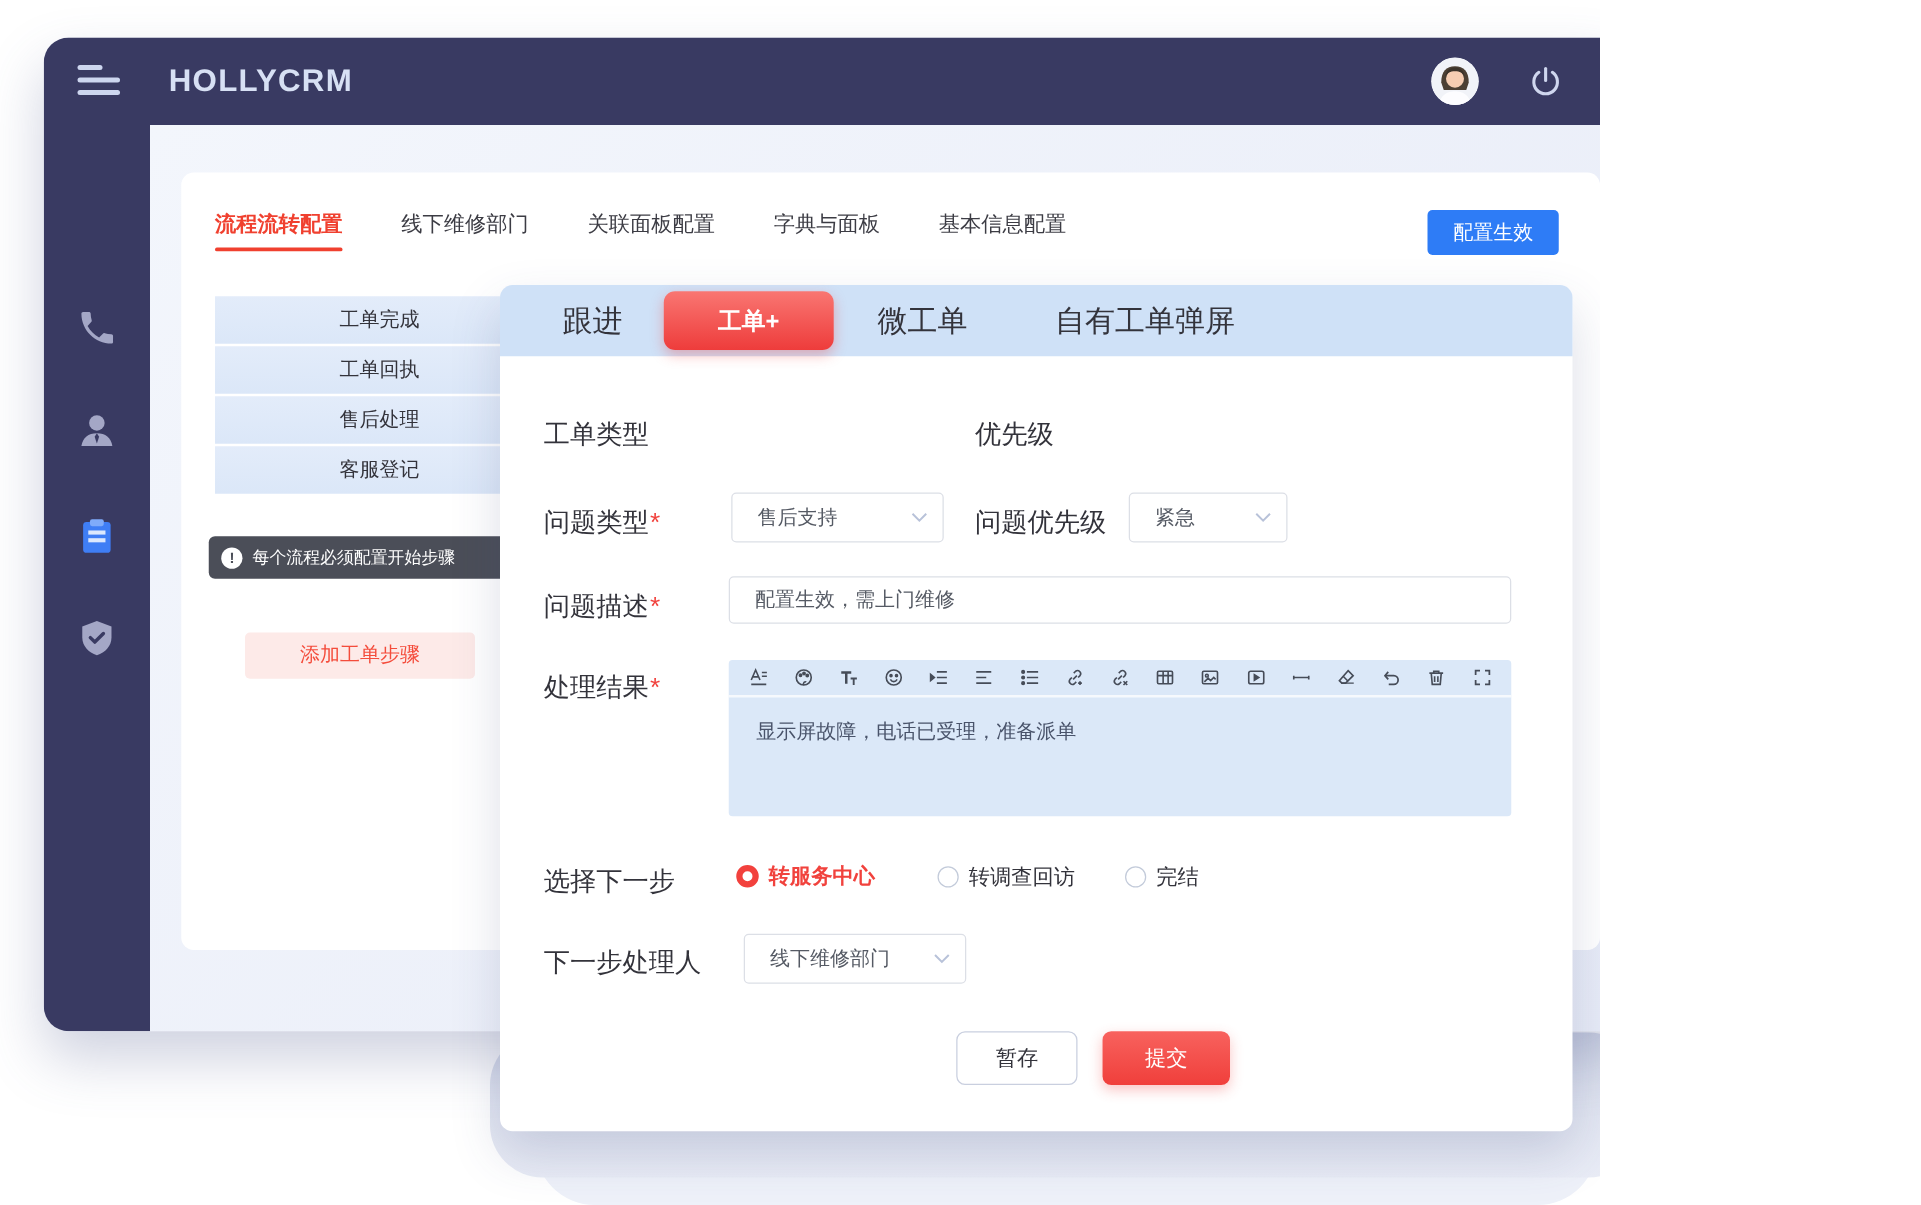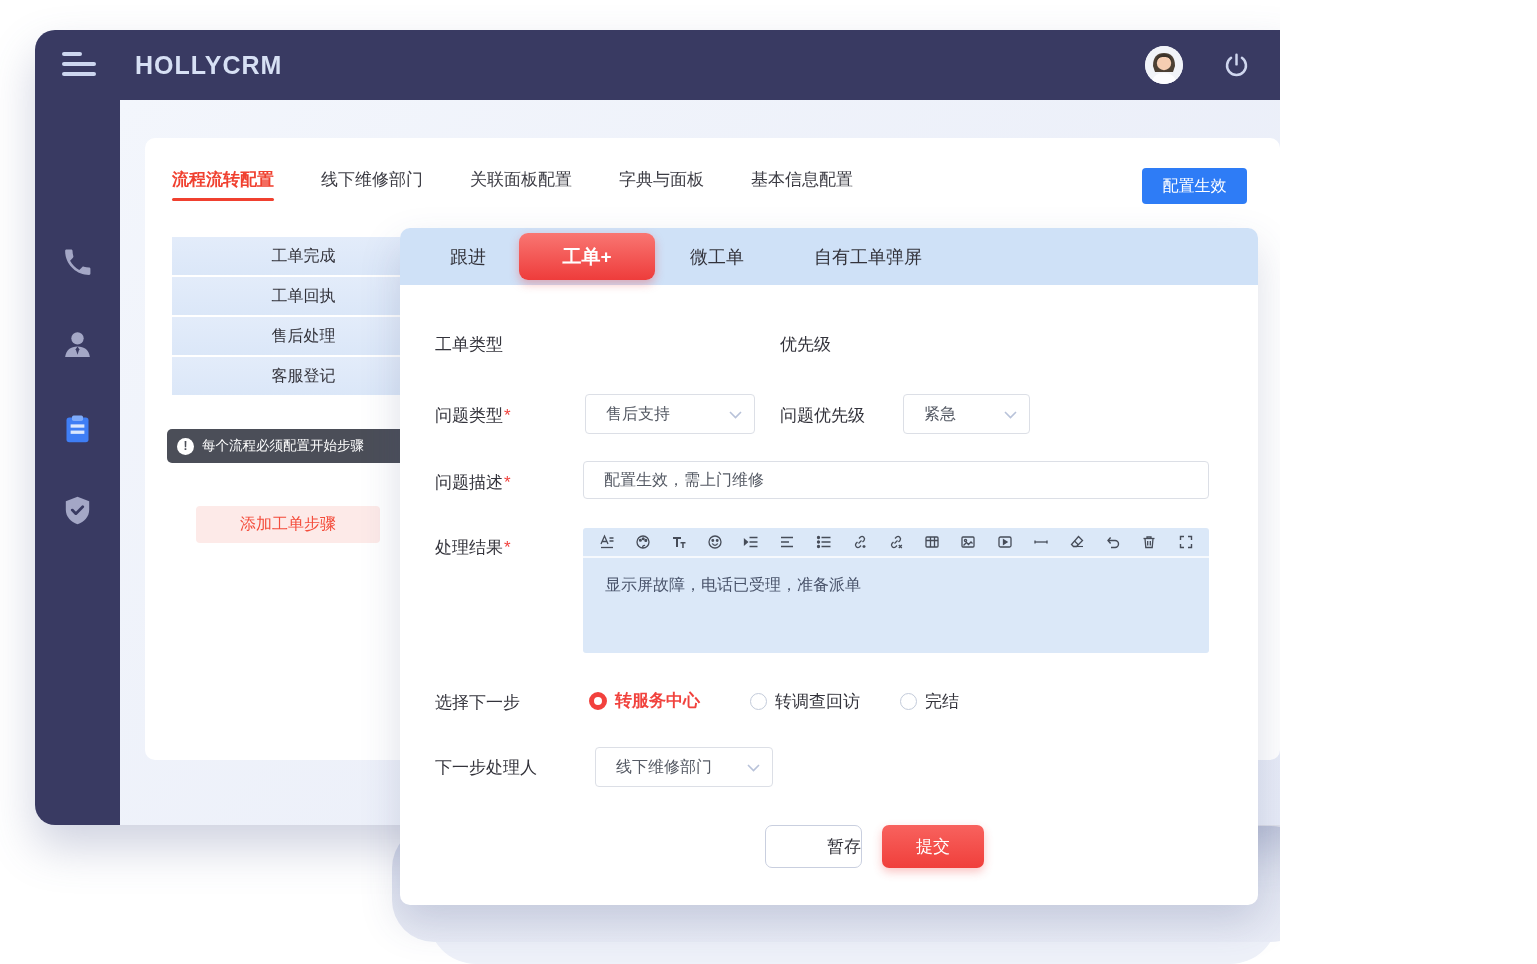--- a/index.html
+++ b/index.html
@@ -40,47 +40,47 @@
 
   .warn-tip { position:absolute; left:132px; top:399px; width:246px; height:34px; background:#4b4e58; border-radius:5px; display:flex; align-items:center; padding:0 10px; gap:8px; }
   .warn-dot { width:17px; height:17px; border-radius:50%; background:#fff; color:#4b4e58; font-size:12px; font-weight:bold; display:flex; align-items:center; justify-content:center; flex:0 0 auto; }
   .warn-text { color:#fff; font-size:13.5px; white-space:nowrap; }
 
   .add-step-btn { position:absolute; left:161px; top:476px; width:184px; height:37px; background:#fdeae8; color:#f44c3b; font-size:16px; border:none; border-radius:4px; cursor:pointer; }
 
   
   .modal { position:absolute; left:400px; top:228px; width:858px; height:677px; background:#fff; border-radius:10px; box-shadow:0 18px 40px rgba(60,70,120,.18); z-index:10; }
   .modal-tabs { position:absolute; left:0; top:0; width:100%; height:57px; background:#cfe1f7; border-radius:10px 10px 0 0; display:flex; align-items:center; }
-  .mtab { font-size:18px; color:#33333b; cursor:pointer; white-space:nowrap; }
+  .mtab { font-size:24px; color:#33333b; cursor:pointer; white-space:nowrap; }
   .mtab-1 { margin-left:50px; }
   .mtab-active { margin-left:33px; width:136px; height:47px; border-radius:9px; background:linear-gradient(180deg,#f97672,#ee3c3b); color:#fff; font-weight:bold; font-size:19px; display:flex; align-items:center; justify-content:center; box-shadow:0 4px 10px rgba(238,60,59,.35); }
   .mtab-3 { margin-left:35px; }
   .mtab-4 { margin-left:70px; }
 
-  .f-label { position:absolute; font-size:17px; color:#33333b; white-space:nowrap; }
+  .f-label { position:absolute; font-size:21px; color:#33333b; white-space:nowrap; }
   .req { color:#f1423d; margin-left:1px; }
   .select { position:absolute; height:40px; border:1px solid #dcdfe6; border-radius:4px; background:#fff; display:flex; align-items:center; justify-content:space-between; padding:0 12px 0 20px; cursor:pointer; }
   .select .val { font-size:16px; color:#555a64; white-space:nowrap; }
   .chev { flex:0 0 auto; margin-left:8px; }
   .t-input { position:absolute; height:38px; border:1px solid #dcdfe6; border-radius:4px; background:#fff; display:flex; align-items:center; padding:0 20px; }
   .t-input .val { font-size:16px; color:#555a64; white-space:nowrap; }
 
   .editor { position:absolute; left:183px; top:300px; width:626px; height:125px; background:#dbe8f8; border-radius:3px; }
   .editor-toolbar { height:30px; display:flex; align-items:center; justify-content:space-between; padding:0 15px; border-bottom:2px solid rgba(255,255,255,.75); }
   .tb-icon { width:17px; height:17px; display:flex; align-items:center; justify-content:center; cursor:pointer; }
   .tb-icon svg { display:block; }
   .editor-body { padding:17px 22px; font-size:16px; color:#49536a; }
 
   .radio-group { position:absolute; display:flex; align-items:center; gap:8px; cursor:pointer; }
   .radio-on { width:18px; height:18px; border-radius:50%; border:5.5px solid #f2413d; background:#fff; }
   .radio-off { width:17px; height:17px; border-radius:50%; border:1.5px solid #c3cbda; background:#fff; }
   .radio-label { font-size:17px; color:#33333b; white-space:nowrap; }
   .radio-label.hot { color:#f1423d; font-weight:bold; }
 
-  .btn-save { position:absolute; left:365px; top:597px; width:97px; height:43px; background:#fff; border:1px solid #c9cfdf; border-radius:7px; font-size:17px; color:#33333b; cursor:pointer;text-align:right; }
+  .btn-save { position:absolute; left:365px; top:597px; width:97px; height:43px; background:#fff; border:1px solid #c9cfdf; border-radius:7px; font-size:17px; color:#33333b; cursor:pointer; }
   .btn-submit { position:absolute; left:482px; top:597px; width:102px; height:43px; background:linear-gradient(180deg,#f8625e,#f03f3b); border:none; border-radius:7px; font-size:17px; color:#fff; cursor:pointer; box-shadow:0 4px 10px rgba(240,63,59,.3); }
 
   
   .dash-h1 { position:absolute; left:1322px; top:168px; width:83px; border-top:2.5px dashed #bcc8ec; z-index:7; }
   .dash-v  { position:absolute; left:1403px; top:168px; height:702px; border-left:2.5px dashed #bcc8ec; z-index:7; }
   .dash-h2 { position:absolute; left:1299px; top:731px; width:106px; border-top:2.5px dashed #bcc8ec; z-index:7; }
 
   .role-card { position:absolute; left:1307px; top:212px; width:196px; height:490px; border-radius:32px; background:linear-gradient(160deg,#e1e5f2,#f4f6fb 45%,#e6eaf5); box-shadow:0 14px 30px rgba(120,130,170,.25), inset 0 0 0 2px rgba(255,255,255,.6); z-index:4; }
   .cloud-blob { position:absolute; left:1312px; top:216px; width:66px; height:54px; border-radius:48% 52% 55% 45% / 58% 50% 50% 42%; background:radial-gradient(circle at 45% 40%, #f7f9fd 25%, #dde2ee 80%); z-index:5; }
   .role-title { position:absolute; left:1361px; top:222px; font-size:27px; font-weight:bold; color:#22252f; z-index:6; white-space:nowrap;text-align:right; }

